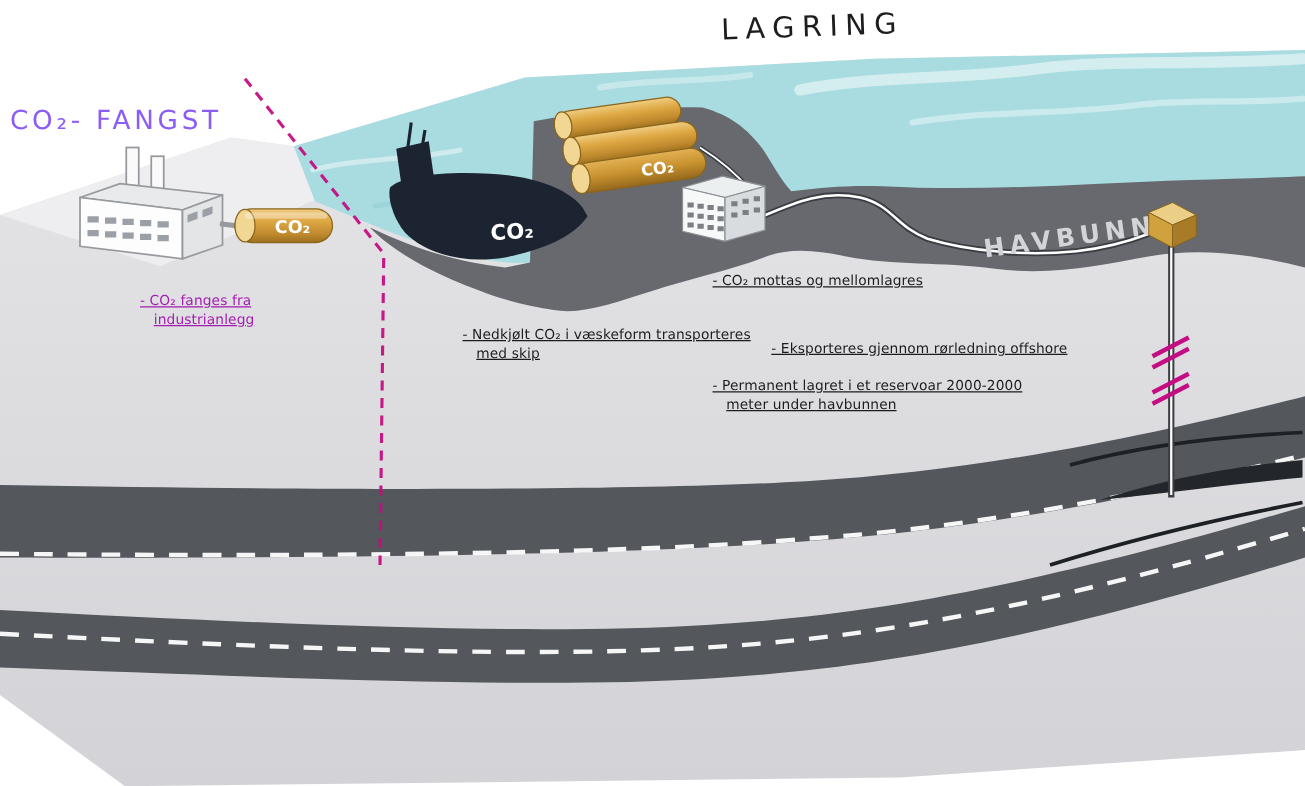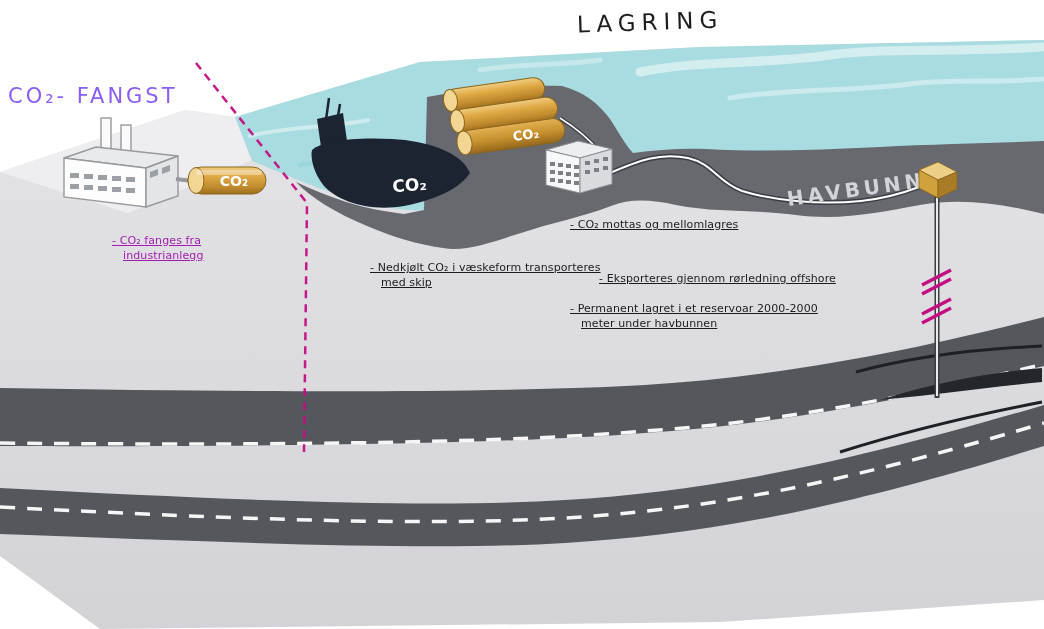--- a/index.html
+++ b/index.html
@@ -174,16 +174,16 @@
   </svg>
 
   <div class="title" id="title-capture">CO₂- FANGST</div>
   <div class="title" id="title-storage">LAGRING</div>
 
   <div class="bullet gray" style="left:112px;top:234px;width:150px;">- CO₂ fanges fra industrianlegg</div>
 
   <div class="bullet dark" style="left:322px;top:261px;width:220px;margin-left:48px;">- Nedkjølt CO₂ i væskeform transporteres med skip</div>
 
   <div class="bullet dark" style="left:570px;top:218px;width:160px;">- CO₂ mottas og mellomlagres</div>
-  <div class="bullet dark" style="left:599px;top:272px;width:320px;">- Eksporteres gjennom rørledning offshore</div>
+  <div class="bullet dark" style="left:570px;top:272px;width:320px;text-align:center;">- Eksporteres gjennom rørledning offshore</div>
   <div class="bullet dark" style="left:570px;top:302px;width:246px;">- Permanent lagret i et reservoar 2000-2000 meter under havbunnen</div>
 
 </div>
 
 </body></html>

